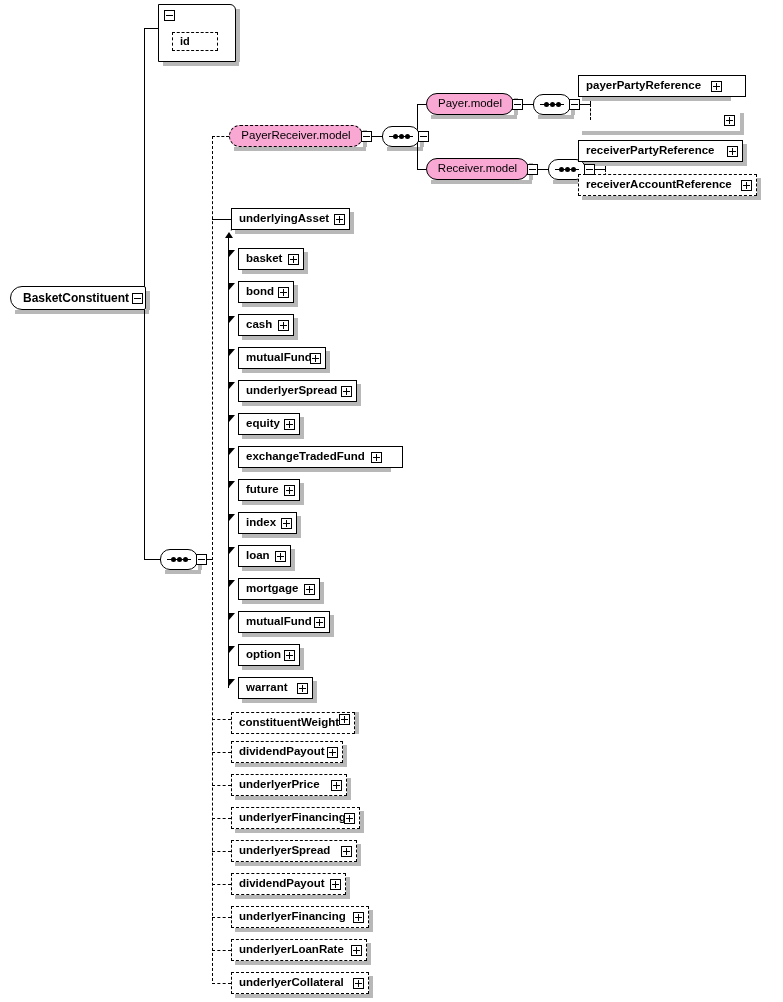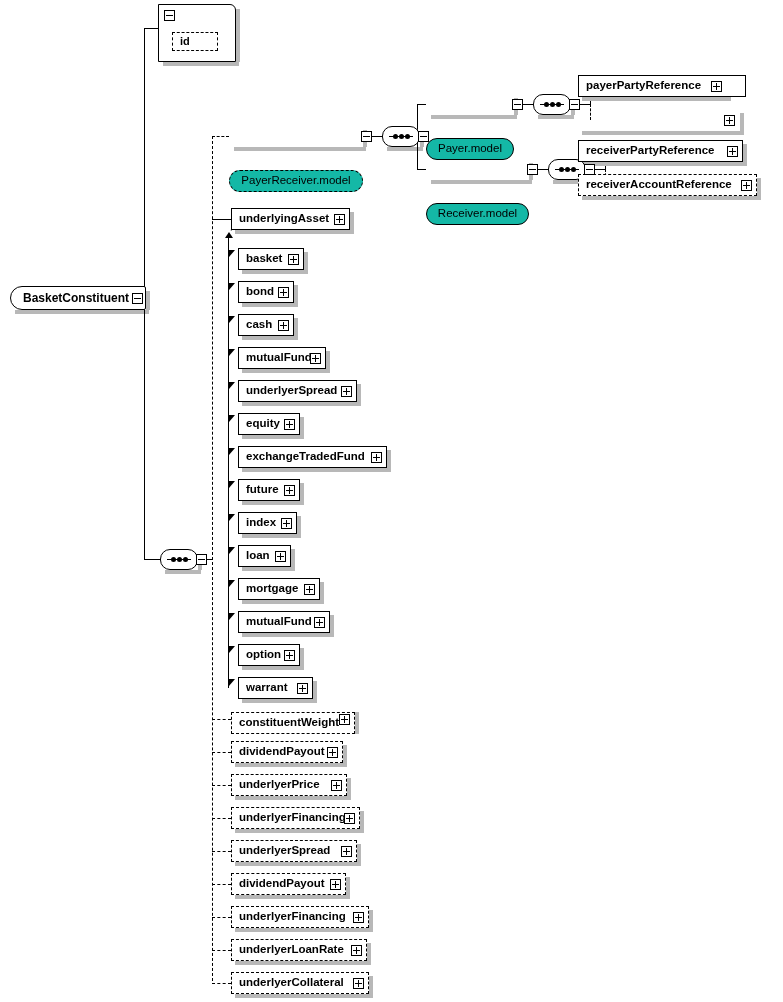--- a/index.html
+++ b/index.html
@@ -67,27 +67,26 @@
   .tgl.plus:after{
     content:"";position:absolute;top:1px;bottom:1px;left:4px;
     width:1.4px;background:#000;
   }
 
   
   .grp{
     position:absolute;
     box-sizing:border-box;
     height:22px;
-    background:#14b8a6;
+    background:#f9a8d4;
     border:1.4px solid #000;
     display:flex;align-items:center;justify-content:center;
     white-space:nowrap;
     
     border-radius:11px/11px;
-    margin-top:45px;
   }
   .grp.dashed{border-style:dashed;}
   .grp .glbl{
     font-size:11.5px;color:#000;padding:0 9px;line-height:1;
   }
 
   
   .seq{
     position:absolute;
     box-sizing:border-box;
@@ -315,21 +314,21 @@
     <div class="hook" style="left: 229px; top: 415px;"></div>
     <div class="shadow" style="left: 242px; top: 435px; width: 62px; height: 4px;"></div>
     <div class="shadow" style="left: 300px; top: 417px; width: 4px; height: 18px;"></div>
     <div class="node req" style="left: 238px; top: 413px; width: 62px; z-index: 3;">
       <span class="lbl">equity</span>
     </div>
     <div class="tgl plus" style="left: 284px; top: 418.5px;"></div>
     <div class="hook" style="left: 229px; top: 448px;"></div>
     <div class="shadow" style="left: 242px; top: 468px; width: 149px; height: 4px;"></div>
     <div class="shadow" style="left: 387px; top: 450px; width: 4px; height: 18px;"></div>
-    <div class="node req" style="left: 238px; top: 446px; width: 149px; z-index: 3;">
+    <div class="node req" style="left: 238px; top: 446px; width: 165px; z-index: 3;">
       <span class="lbl">exchangeTradedFund</span>
     </div>
     <div class="tgl plus" style="left: 371px; top: 451.5px;"></div>
     <div class="hook" style="left: 229px; top: 481px;"></div>
     <div class="shadow" style="left: 242px; top: 501px; width: 62px; height: 4px;"></div>
     <div class="shadow" style="left: 300px; top: 483px; width: 4px; height: 18px;"></div>
     <div class="node req" style="left: 238px; top: 479px; width: 62px; z-index: 3;">
       <span class="lbl">future</span>
     </div>
     <div class="tgl plus" style="left: 284px; top: 484.5px;"></div>

